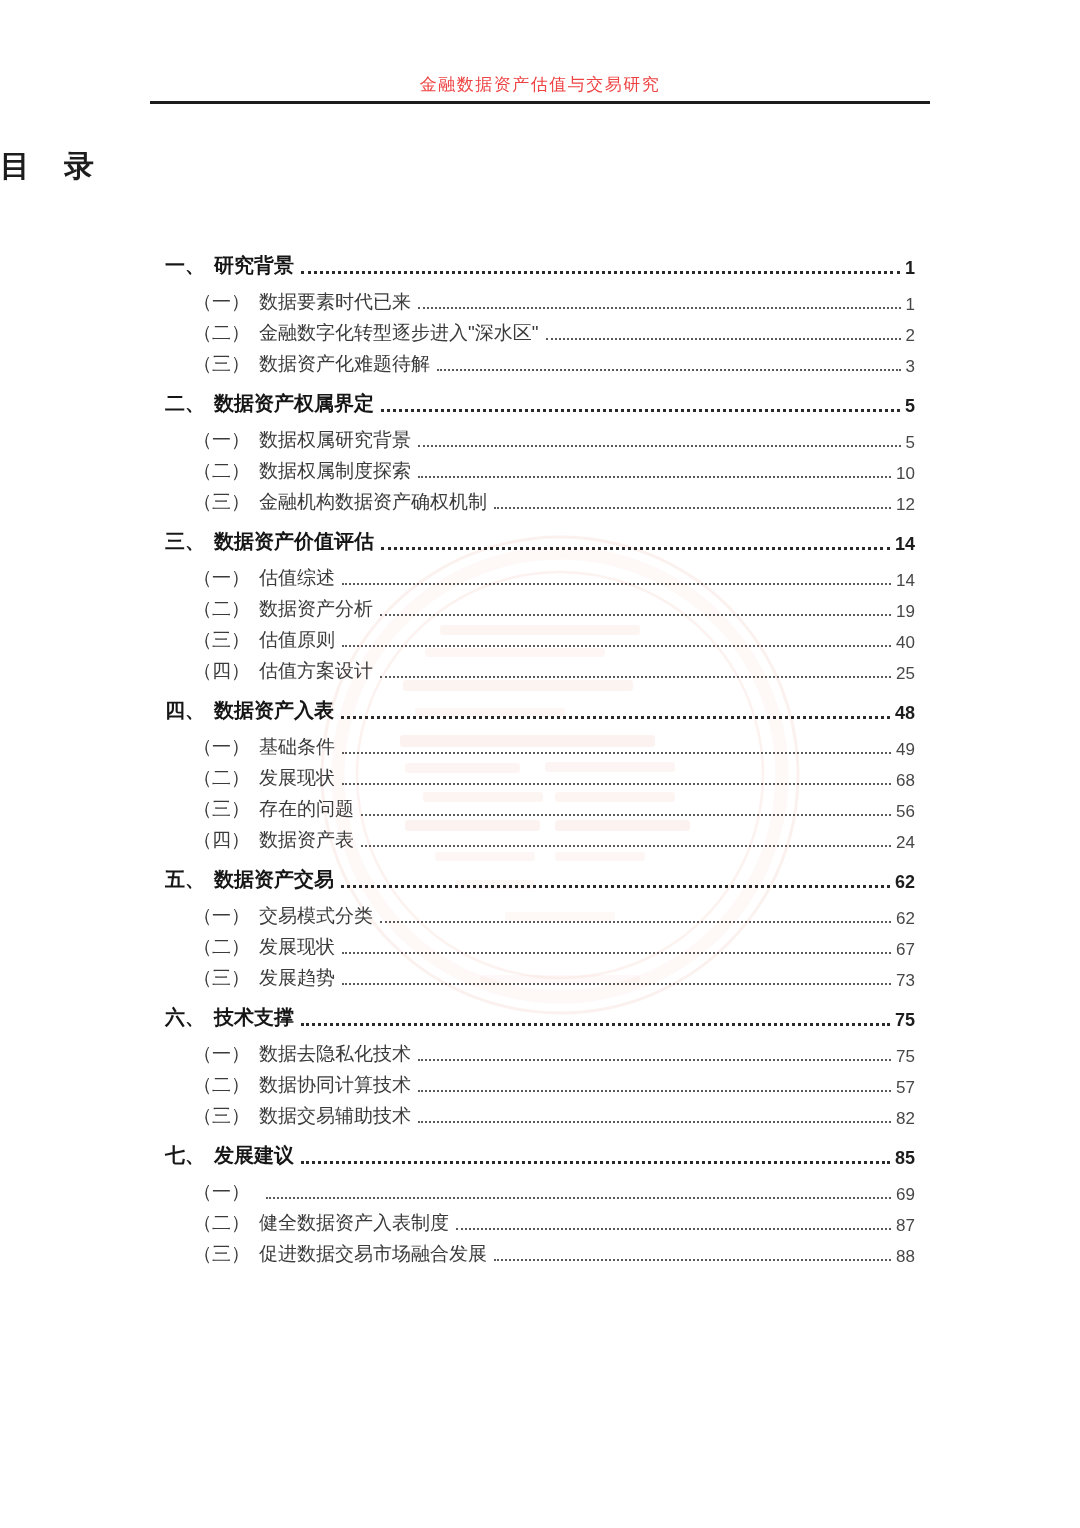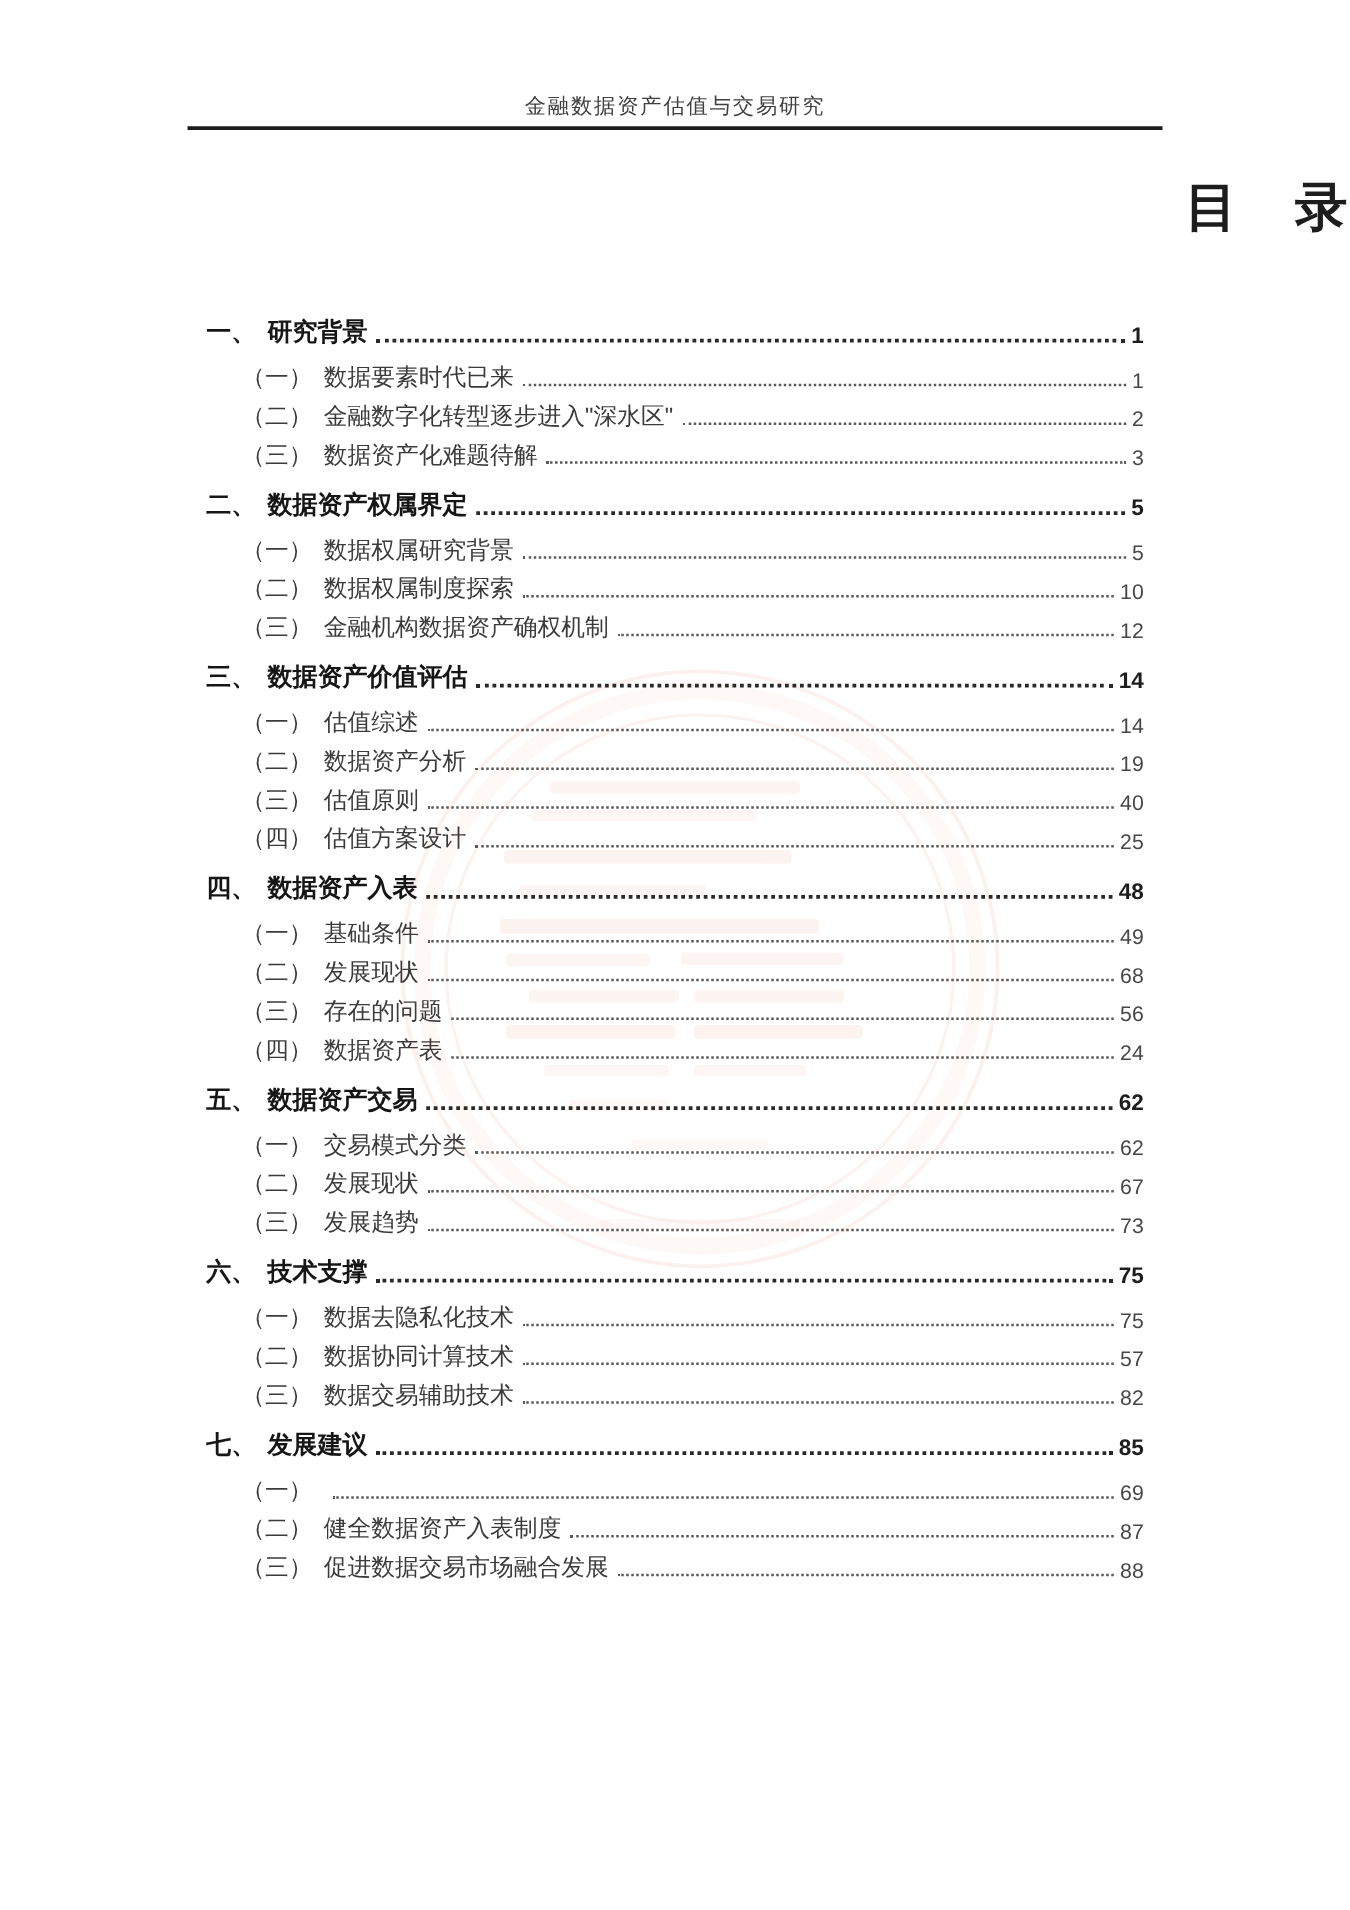--- a/index.html
+++ b/index.html
@@ -25,34 +25,34 @@
   }
   
   .page-header { position: relative; z-index: 1; }
   .header-title {
     padding-top: 74px;
     text-align: center;
     font-family: "Liberation Serif", serif;
     font-size: 17px;
     line-height: 22px;
     letter-spacing: 1.5px;
-    color: #404040;
+    color: #ef4444;
   }
   .header-rule {
     width: 780px;
     margin: 5px auto 0;
     border-bottom: 3px solid #1c1c1c;
   }
   
   .toc-title {
     position: relative;
     z-index: 1;
     margin: 36px 0 0;
-    text-align: right;
-    font-size: 42px;
+    text-align: left;
+    font-size: 30px;
     line-height: 52px;
     font-weight: 700;
     color: #1d1d1d;
     letter-spacing: 2px;
   }
   
   .toc {
     position: relative;
     z-index: 1;
     width: 750px;

